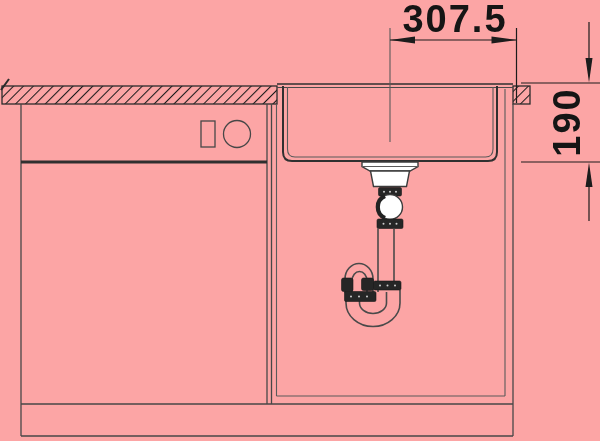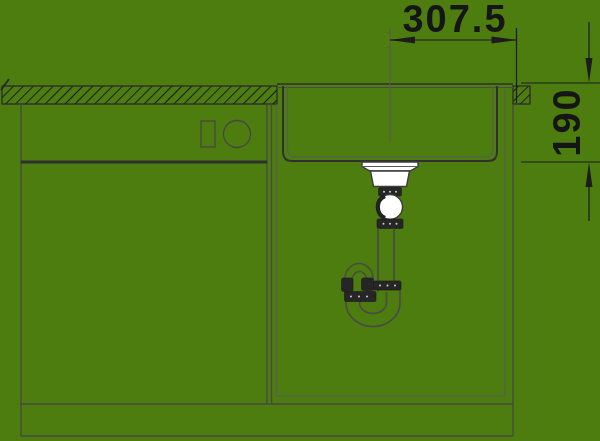--- a/index.html
+++ b/index.html
@@ -1,19 +1,19 @@
 <!DOCTYPE html>
 <html><head>
 <meta charset="utf-8">
 <style>
   html,body{margin:0;padding:0;background:#ffffff;}
   .stage{
     position:relative;
     width:600px;height:441px;
-    background:#4d7c0f;
+    background:#fca5a5;
     font-family:"Liberation Sans", sans-serif;
     overflow:hidden;
   }
   svg{display:block;}
   .dim-text{
     font-family:"Liberation Sans", sans-serif;
     font-weight:bold;
     font-size:38px;
     letter-spacing:2px;
     fill:#151515;

